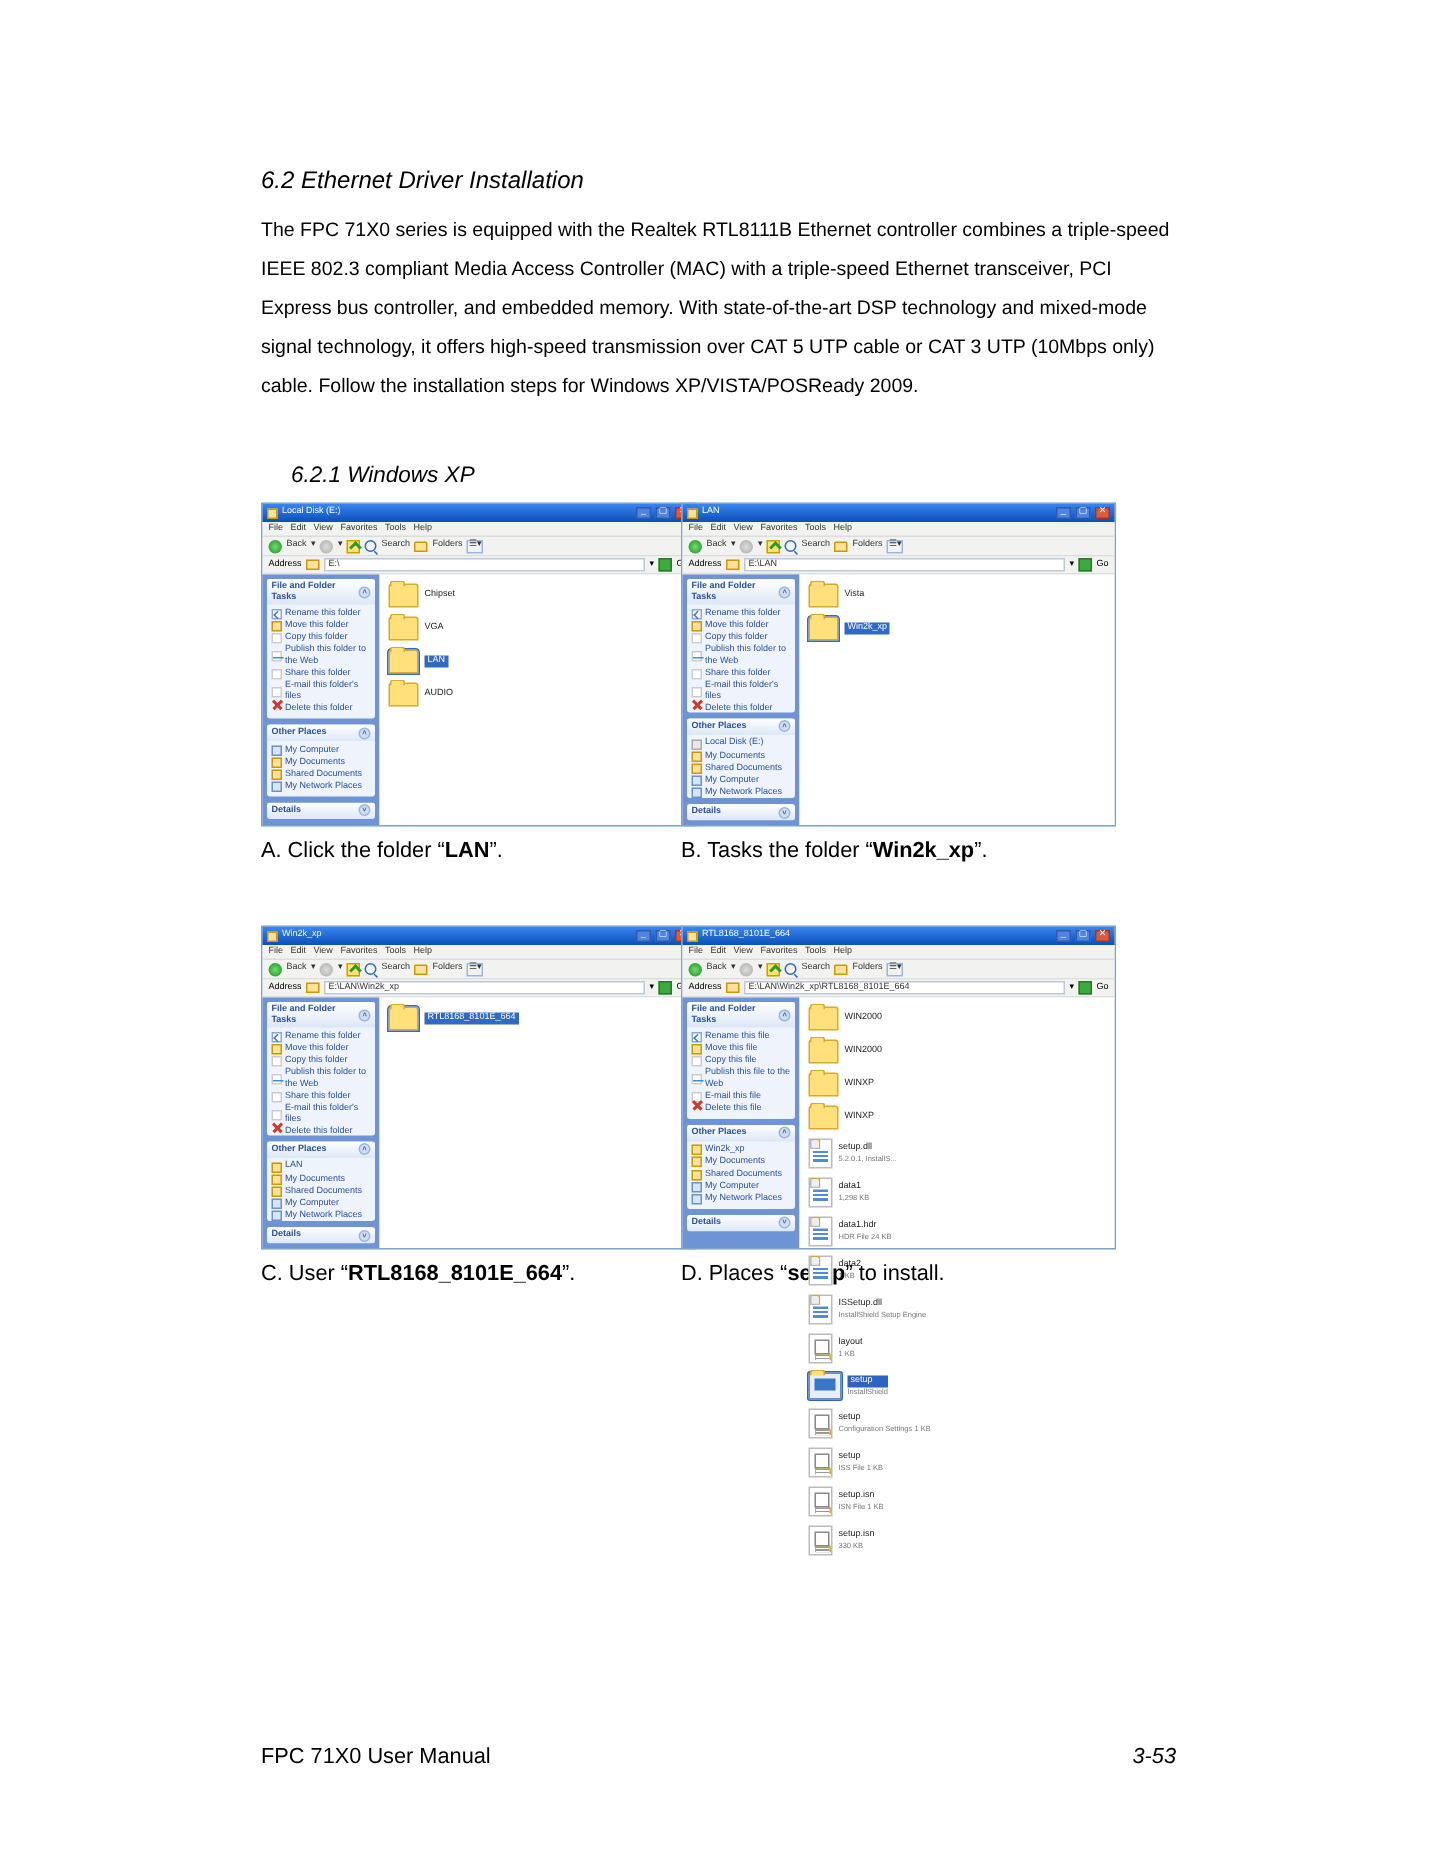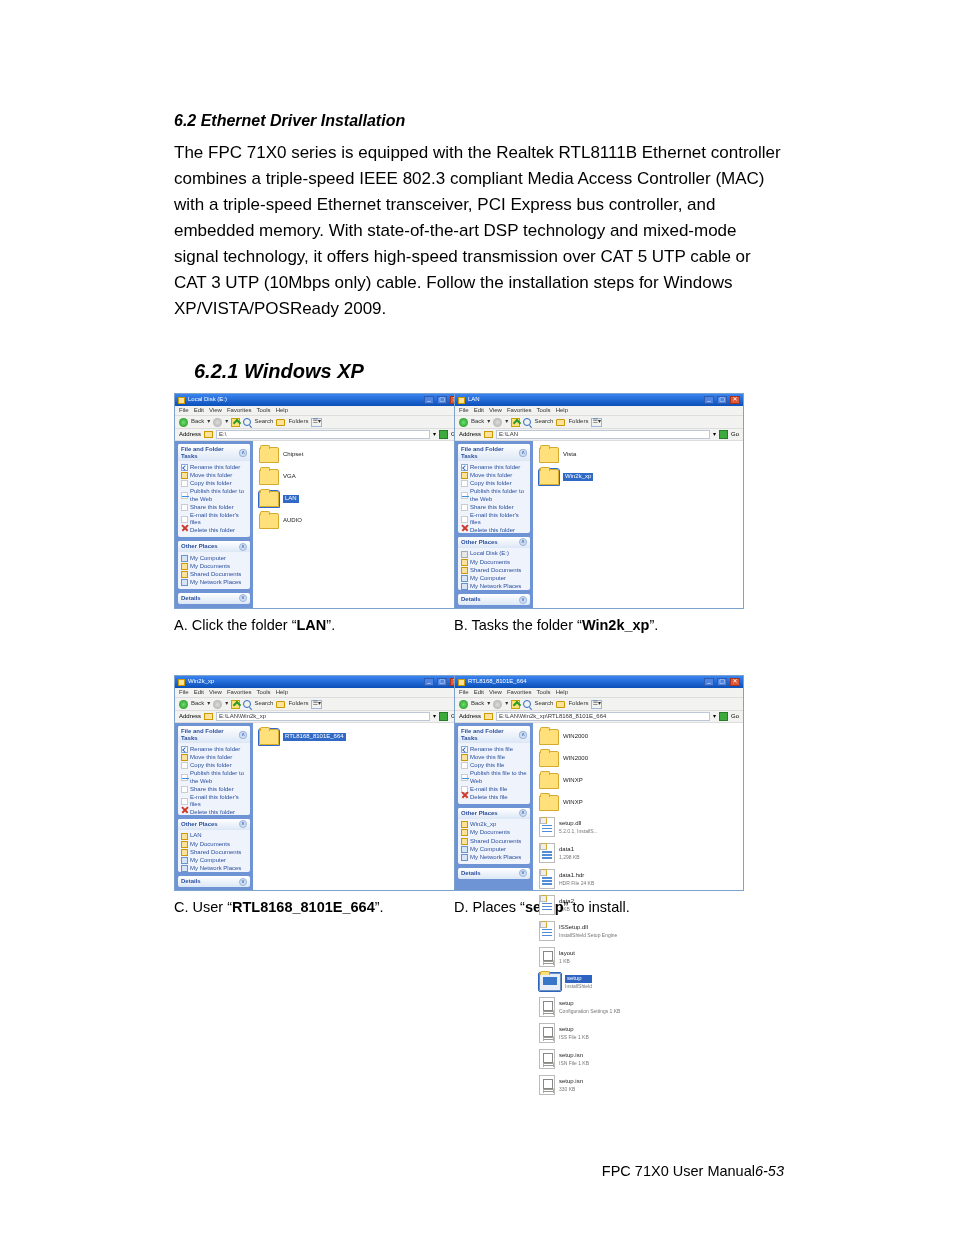--- a/index.html
+++ b/index.html
@@ -7,30 +7,30 @@
     --margin-l:174px; --margin-r:170px;
     --xp-blue:#2459bf; --xp-blue-grad1:#3b78e7; --xp-blue-grad2:#1e4db0;
     --xp-side:#e8eef9; --xp-side-head:#c9d9f1; --xp-body:#ffffff;
     --xp-bar:#eef2f7; --xp-address:#f6f6f6;
     --text:#000000; --faint:#4a6fb3;
   }
   *{box-sizing:border-box;}
   html,body{margin:0;padding:0;background:#fff;font-family:Arial,Helvetica,sans-serif;color:var(--text);}
   .page{width:var(--page-w);height:var(--page-h);margin:0 auto;position:relative;}
   .content{position:absolute;left:var(--margin-l);right:var(--margin-r);top:112px;}
-  h2{font-size:16px;font-style:italic;font-weight:bold;margin:0 0 10px 0;}
-  h3{font-size:20px;font-style:italic;font-weight:bold;margin:0 0 10px 20px;}
-  p.body{font-size:17px;line-height:26px;margin:0 1px 6px 0;}
+  h2{font-size:16px;font-style:italic;font-weight:normal;margin:0 0 10px 0;}
+  h3{font-size:15px;font-style:italic;font-weight:normal;margin:0 0 10px 20px;}
+  p.body{font-size:13px;line-height:26px;margin:0 1px 6px 0;}
   p.body.last{margin-bottom:38px;}
   .row{display:flex;gap:26px;margin-bottom:14px;}
   .col{flex:0 0 auto;width:254px;}
   .caption{font-size:14.5px;margin:8px 0 28px 0;}
   .caption b{font-weight:bold;}
   .footer{position:absolute;left:var(--margin-l);right:var(--margin-r);bottom:56px;
-          display:flex;justify-content:flex-end;font-size:14.5px;}
+          display:flex;justify-content:space-between;font-size:14.5px;}
   .footer .pg{font-style:italic;}
   
   .xp{width:290px;height:216px;border:1px solid #7da2ce;background:var(--xp-side);
       display:flex;flex-direction:column;font-size:6px;line-height:1.2;user-select:none;}
   .xp .titl{height:12px;background:linear-gradient(#3a85f0,#0b4fb8);color:#fff;
             display:flex;align-items:center;padding:0 3px;gap:3px;}
   .xp .titl .icn{width:7px;height:7px;background:#ffe299;border:1px solid #cc9a00;}
   .xp .titl .spacer{flex:1;}
   .xp .titl .wbtn{width:10px;height:8px;background:#4f85e0;border:1px solid #2e5bb0;
                   display:inline-flex;align-items:center;justify-content:center;color:#fff;font-size:6px;}
@@ -746,16 +746,16 @@
 </div>
       <p class="caption">
         <span>D. Places “</span><b>setup</b><span>” to install.</span>
       </p>
     </div>
   </div>
 </div>
 
 <div class="footer">
   <span>FPC 71X0 User Manual</span>
-  <span class="pg">6-53</span>
+  <span class="pg">3-53</span>
 </div>
 
 </div>
 
 </body></html>

